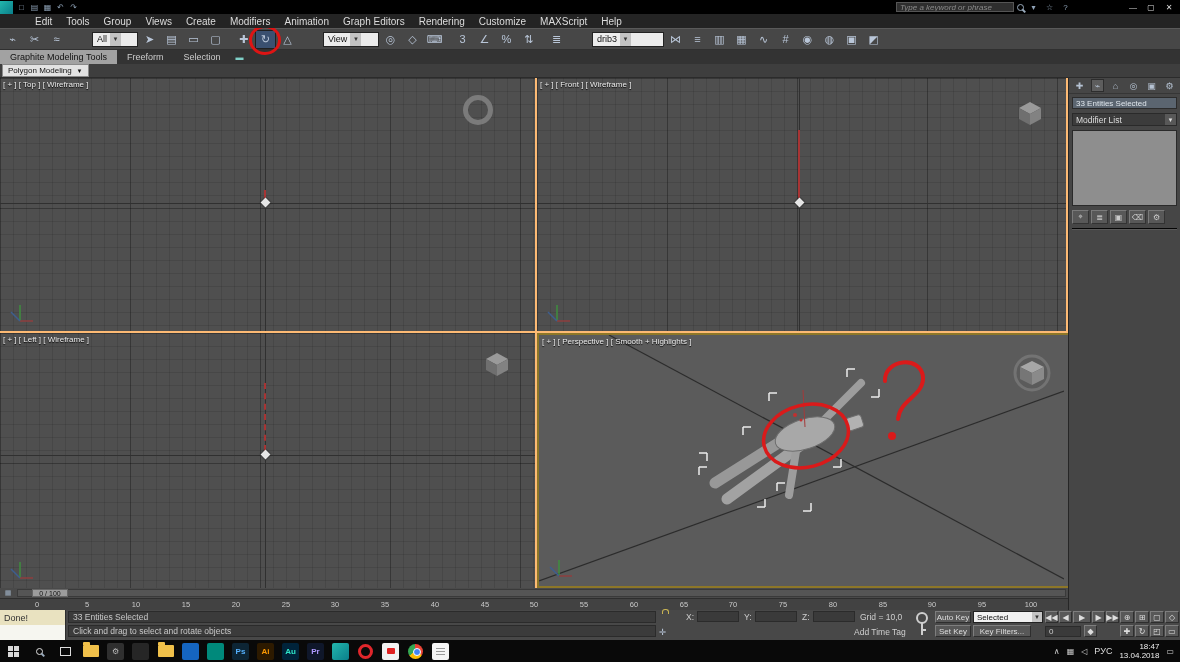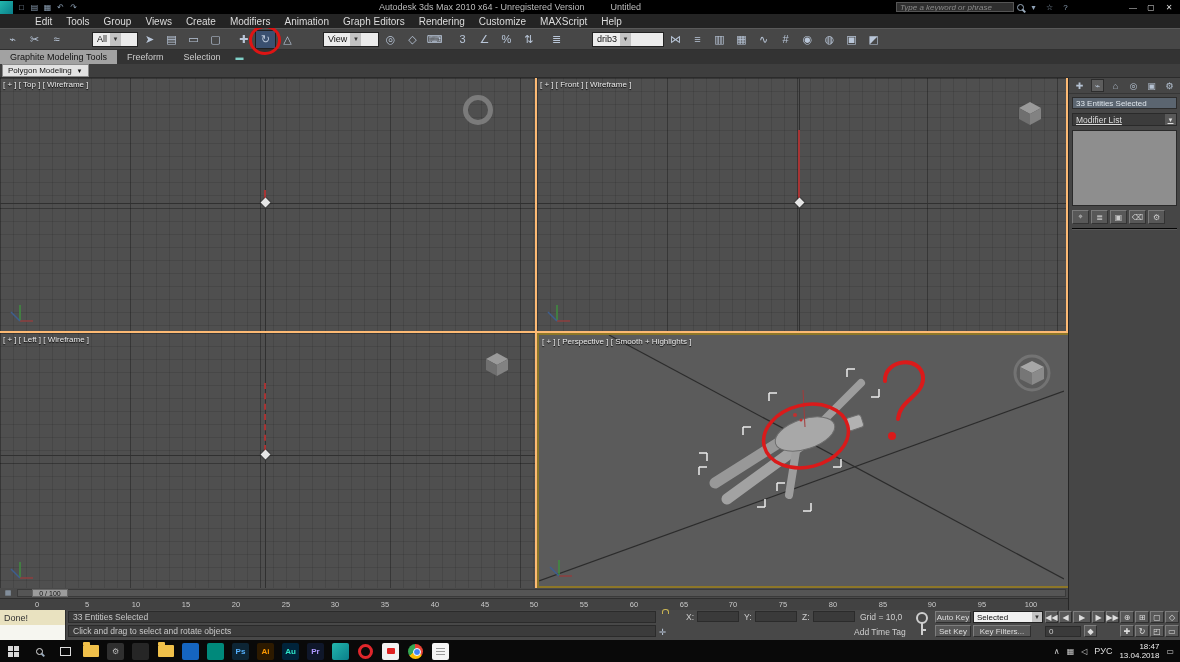--- a/index.html
+++ b/index.html
@@ -92,21 +92,21 @@
                background:#464646; border-left:1px solid #262626; z-index:30; }
   .cmd-tabs { display:flex; height:16px; align-items:center; justify-content:space-between;
               padding:0 4px; border-bottom:1px solid #363636; }
   .cmd-tab { width:13px; height:13px; color:#b5c2d2; font-size:9px; display:flex;
              align-items:center; justify-content:center; }
   .cmd-tab.active { background:#5d5d5d; border:1px solid #2d2d2d; }
   .obj-name { margin:3px 3px 0; height:12px; background:#5b6570; border:1px solid #2c2c2c;
               color:#dfe6ec; font-size:8px; display:flex; align-items:center; padding:0 3px; }
   .mod-list { margin:4px 3px 0; height:13px; background:#3c3c3c; border:1px solid #2a2a2a;
               color:#ddd; font-size:8.5px; display:flex; align-items:center;
-              justify-content:space-between; padding:0 0 0 3px;text-decoration:underline; }
+              justify-content:space-between; padding:0 0 0 3px; }
   .mod-list .arrow { width:11px; height:100%; background:#585858; display:flex;
                      align-items:center; justify-content:center; font-size:6px; }
   .stack-box { margin:4px 3px 0; height:76px; background:#8e8e8e; border:1px solid #2a2a2a; }
   .stack-btns { display:flex; gap:2px; margin:4px 3px 0; padding-bottom:4px;
                 border-bottom:2px groove #5a5a5a; }
   .sbtn { width:17px; height:14px; background:#585858; border:1px solid #333;
           border-top-color:#7a7a7a; border-left-color:#7a7a7a; color:#ccc; font-size:8px;
           display:flex; align-items:center; justify-content:center; }
 
   
@@ -176,24 +176,20 @@
 
   <div class="titlebar">
     <div class="logo"></div>
     <div class="qat">
       <span class="ticon">□</span>
       <span class="ticon">▤</span>
       <span class="ticon">▦</span>
       <span class="ticon">↶</span>
       <span class="ticon">↷</span>
     </div>
-    <div class="title-wrap">
-      <span>Autodesk 3ds Max  2010 x64  - Unregistered Version</span>
-      <span>Untitled</span>
-    </div>
     <div class="search-wrap">
       <input class="search-input" placeholder="Type a keyword or phrase" style="">
       <span class="mag"></span>
       <span class="ticon">▾</span>
       <span class="ticon">☆</span>
       <span class="ticon">?</span>
     </div>
     <div class="win-controls">
       <span class="wc">—</span>
       <span class="wc">▢</span>

